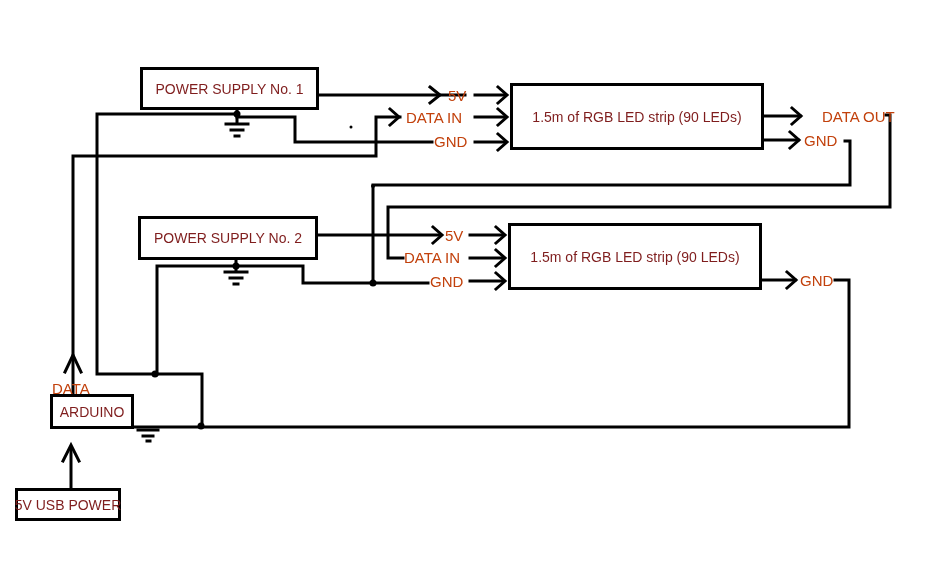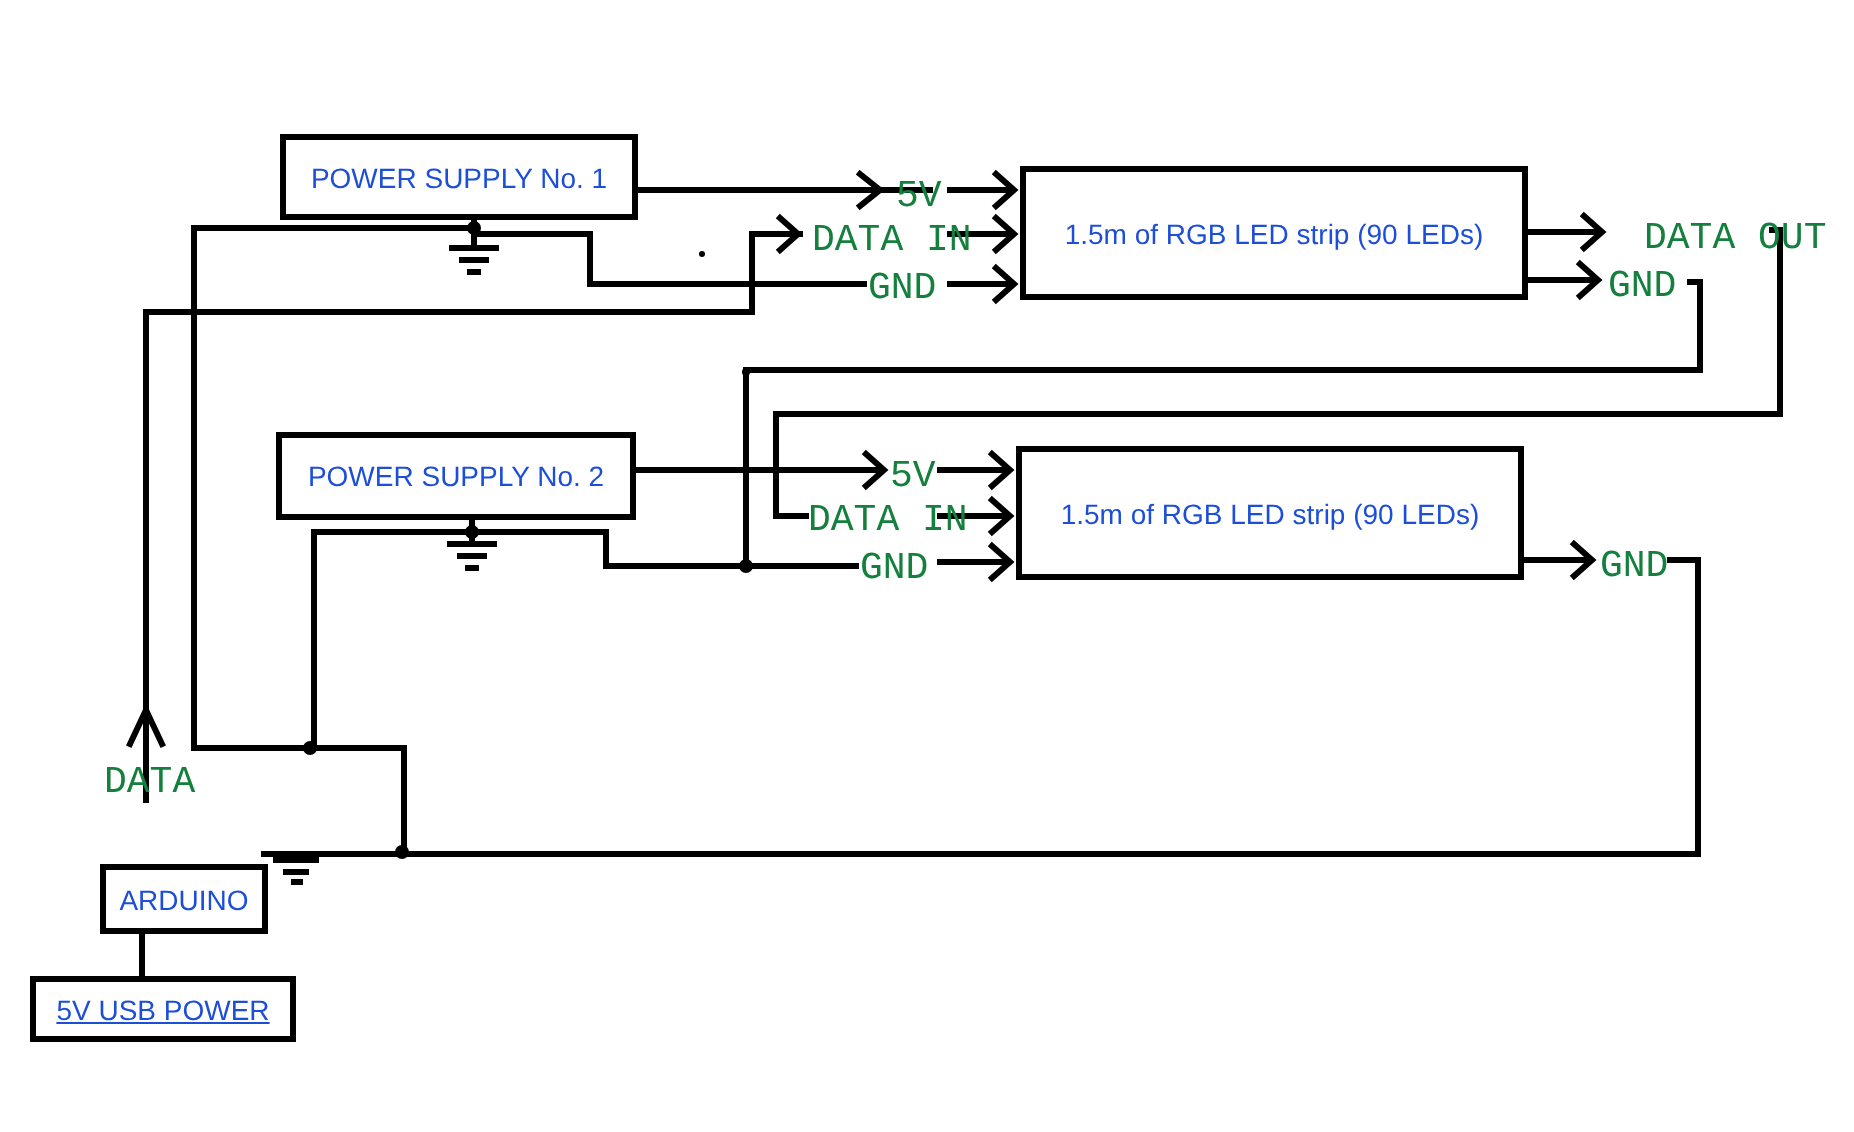--- a/index.html
+++ b/index.html
@@ -1,22 +1,22 @@
 <!DOCTYPE html>
 <html><head>
 <meta charset="utf-8">
 <style>
   html, body { margin: 0; padding: 0; background: #ffffff; }
   body { width: 927px; height: 566px; position: relative; overflow: hidden;
          font-family: "Liberation Sans", "DejaVu Sans", sans-serif; }
   #canvas { position: absolute; left: 0; top: 0; }
   .box { position: absolute; border: 3px solid #000; background: #fff; box-sizing: border-box;
-         display: flex; align-items: center; justify-content: center; color: #1d4ed8;
+         display: flex; align-items: center; justify-content: center; color: #7f1d1d;
          font-size: 14px; white-space: nowrap; }
-  .lbl { position: absolute; font-size: 19px; color: #15803d; white-space: nowrap; background: transparent; font-family: Liberation Mono, monospace; }
+  .lbl { position: absolute; font-size: 15px; color: #c2410c; white-space: nowrap; background: transparent; }
 </style>
 </head>
 <body>
 
 <svg id="canvas" width="927" height="566">
   <g stroke="#000" stroke-width="3" fill="none" stroke-linecap="square">
 
     <path d="M318 95 H465"></path>
     <path d="M430 87 L440 95 L430 103"></path>
     <path d="M475 95 H505"></path>
@@ -82,24 +82,24 @@
 </div>
 <div class="box" style="left:138px;top:216px;width:180px;height:44px;">
   <span>POWER SUPPLY No. 2</span>
 </div>
 <div class="box" style="left:510px;top:83px;width:254px;height:67px;">
   <span>1.5m of RGB LED strip (90 LEDs)</span>
 </div>
 <div class="box" style="left:508px;top:223px;width:254px;height:67px;">
   <span>1.5m of RGB LED strip (90 LEDs)</span>
 </div>
-<div class="box" style="left:50px;top:432px;width:84px;height:35px;">
+<div class="box" style="left:50px;top:394px;width:84px;height:35px;">
   <span>ARDUINO</span>
 </div>
-<div class="box" style="left:15px;top:488px;width:133px;height:33px;text-decoration:underline;">
+<div class="box" style="left:15px;top:488px;width:106px;height:33px;">
   <span>5V USB POWER</span>
 </div>
 
 <span class="lbl" style="left:448px;top:87px;">5V</span>
 <span class="lbl" style="left:406px;top:109px;">DATA IN</span>
 <span class="lbl" style="left:434px;top:133px;">GND</span>
 <span class="lbl" style="left:806px;top:108px;margin-left:16px;">DATA OUT</span>
 <span class="lbl" style="left:804px;top:132px;">GND</span>
 <span class="lbl" style="left:445px;top:227px;">5V</span>
 <span class="lbl" style="left:404px;top:249px;">DATA IN</span>

